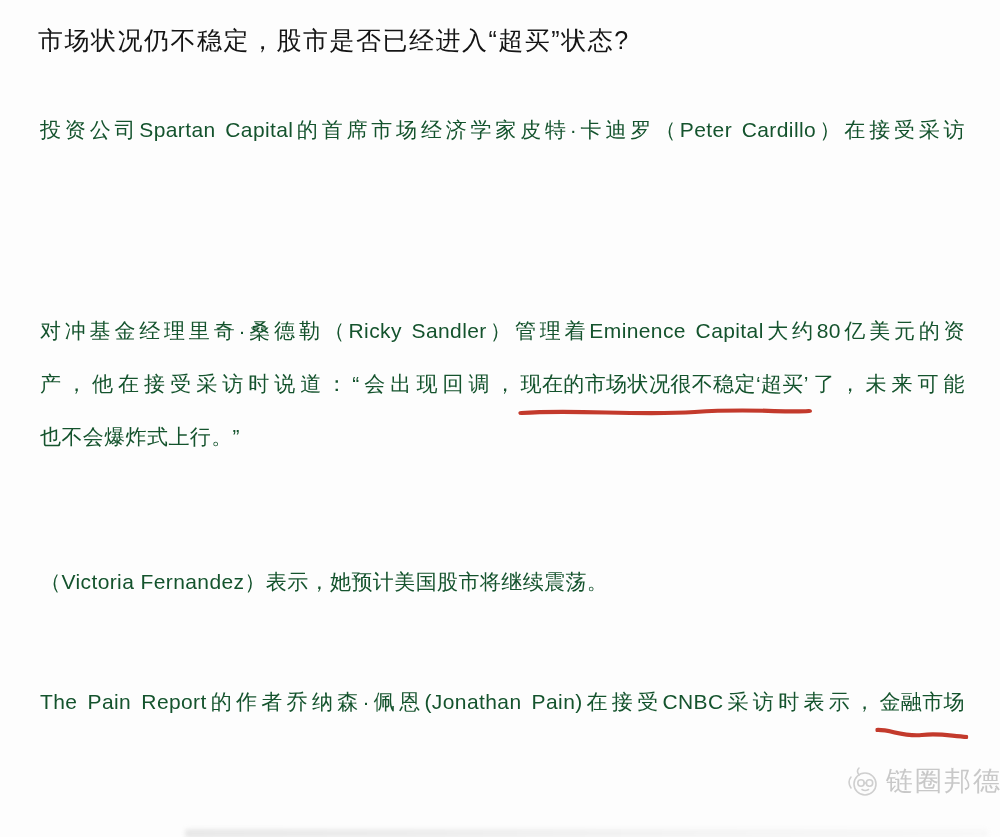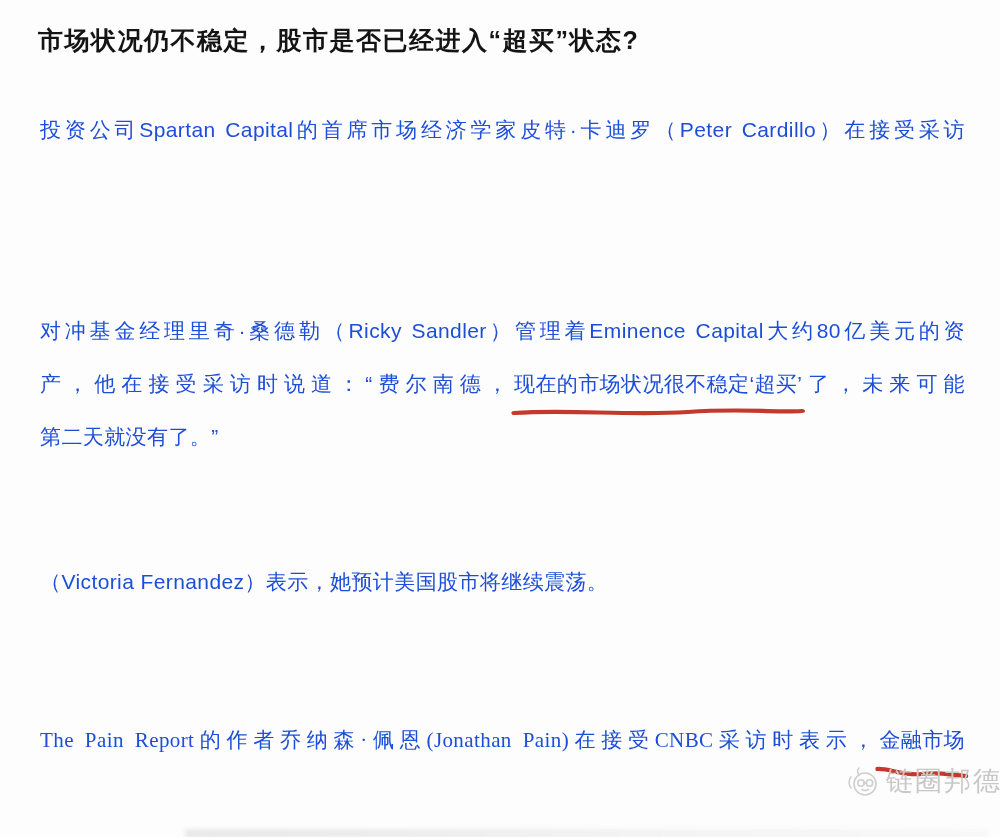--- a/index.html
+++ b/index.html
@@ -5,32 +5,32 @@
   * { margin:0; padding:0; box-sizing:border-box; }
   html, body { width:1000px; height:837px; }
   body { background:#ffffff; }
   .doc {
     position:relative; width:1000px; height:837px; overflow:hidden;
     background:#fdfdfd;
     font-family:"Liberation Sans", sans-serif;
   }
   .title {
     position:absolute; left:38px; top:24px;
-    font-size:25px; font-weight:700; color:#141414;
+    font-size:25px; font-weight:400; color:#141414;
     letter-spacing:1.5px; white-space:nowrap;
   }
   .para {
     position:absolute; left:40px; width:925px;
-    font-size:21px; line-height:53px; color:#1d4ed8;
+    font-size:21px; line-height:53px; color:#14532d;
     letter-spacing:0.4px;
   }
   #p1 { top:103px; }
   #p2 { top:304px; }
   #p3 { top:555px; }
-  #p4 { top:714px;font-family:Liberation Serif, serif; }
+  #p4 { top:675px; }
   .line { white-space:nowrap; }
   .fill { text-align:justify; text-align-last:justify; }
   .scribble { position:relative; display:inline-block; }
   .scribble svg.stroke {
     position:absolute; left:-4px; bottom:-8px;
     width:calc(100% + 8px); height:12px; overflow:visible;
   }
   .scribble.slant svg.stroke { bottom:-12px; }
   .scribble.bumpy svg.stroke { bottom:-11px; }
   .scribble path { fill:none; stroke:#c33a2c; stroke-width:4.2; stroke-linecap:round; }
@@ -55,24 +55,24 @@
 <div class="doc">
 
   <h1 class="title">市场状况仍不稳定，股市是否已经进入“超买”状态?</h1>
 
   <div class="para" id="p1">
     <div class="line fill">投资公司Spartan Capital的首席市场经济学家皮特·卡迪罗（Peter Cardillo）在接受采访</div>
   </div>
 
   <div class="para" id="p2">
     <div class="line fill">对冲基金经理里奇·桑德勒（Ricky Sandler）管理着Eminence Capital大约80亿美元的资</div>
-    <div class="line fill"><span>产，他在接受采访时说道：“费尔南德，</span><span class="scribble"><span>现在的市场状况很不稳定‘超买’</span><svg class="stroke" viewBox="0 0 200 12" preserveAspectRatio="none">
+    <div class="line fill"><span>产，他在接受采访时说道：“会出现回调，</span><span class="scribble"><span>现在的市场状况很不稳定‘超买’</span><svg class="stroke" viewBox="0 0 200 12" preserveAspectRatio="none">
             <path d="M3 7 C40 3, 80 10, 120 6 S180 7, 197 5"></path>
           </svg></span><span>了，未来可能</span></div>
-    <div class="line">第二天就没有了。”</div>
+    <div class="line">也不会爆炸式上行。”</div>
   </div>
 
   <div class="para" id="p3">
     <div class="line">（Victoria Fernandez）表示，她预计美国股市将继续震荡。</div>
   </div>
 
   <div class="para" id="p4">
     <div class="line fill"><span>The Pain Report的作者乔纳森·佩恩(Jonathan Pain)在接受CNBC采访时表示，</span><span class="scribble slant"><span>金融市场</span><svg class="stroke" viewBox="0 0 200 12" preserveAspectRatio="none">
             <path d="M3 2 C30 1, 60 9, 100 7 S160 8, 197 9"></path>
           </svg></span></div>

